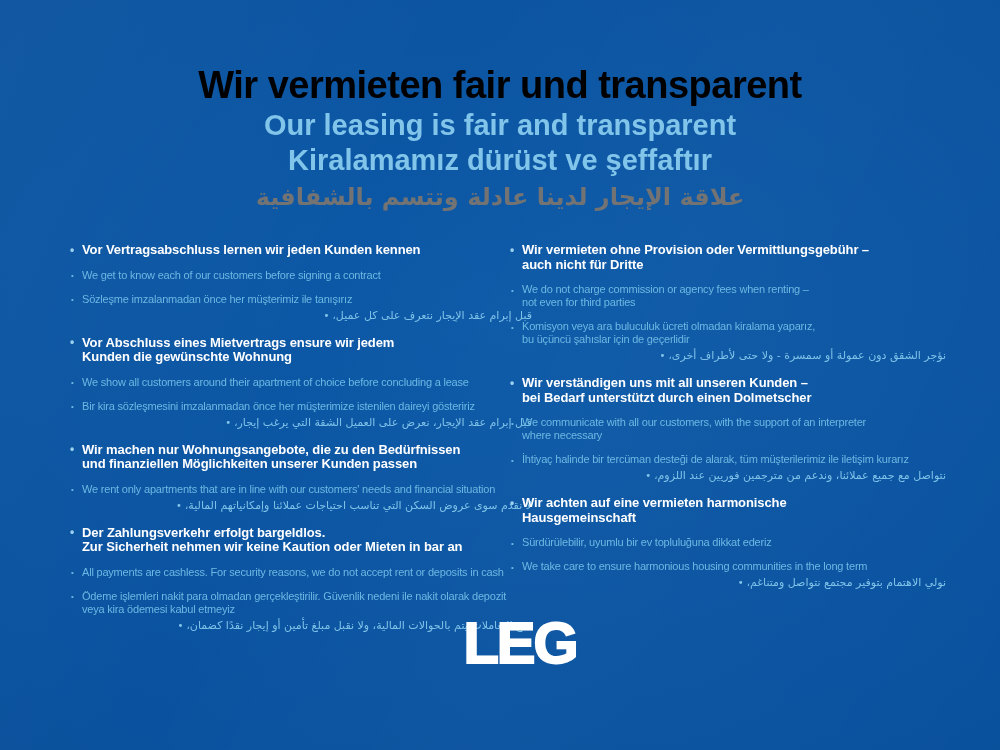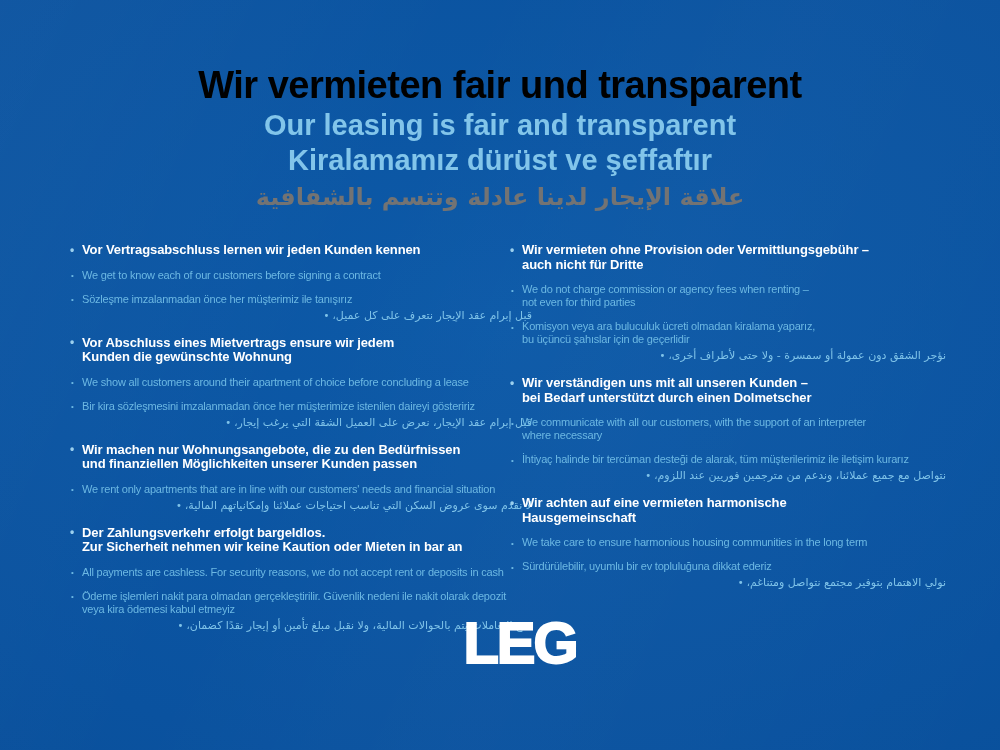--- a/index.html
+++ b/index.html
@@ -127,19 +127,19 @@
     <div class="de-line">Wir verständigen uns mit all unseren Kunden –
 bei Bedarf unterstützt durch einen Dolmetscher</div>
     <div class="sub-line">We communicate with all our customers, with the support of an interpreter
 where necessary</div>
     <div class="sub-line">İhtiyaç halinde bir tercüman desteği de alarak, tüm müşterilerimiz ile iletişim kurarız</div>
     <div class="ar-line">نتواصل مع جميع عملائنا، وندعم من مترجمين فوريين عند اللزوم</div>
   </div>
   <div class="item">
     <div class="de-line">Wir achten auf eine vermieten harmonische
 Hausgemeinschaft</div>
+    <div class="sub-line">Sürdürülebilir, uyumlu bir ev topluluğuna dikkat ederiz</div>
     <div class="sub-line">We take care to ensure harmonious housing communities in the long term</div>
-    <div class="sub-line">Sürdürülebilir, uyumlu bir ev topluluğuna dikkat ederiz</div>
     <div class="ar-line">نولي الاهتمام بتوفير مجتمع نتواصل ومتناغم</div>
   </div>
 </div>
 
 <div class="logo">LEG</div>
 
 </body></html>

